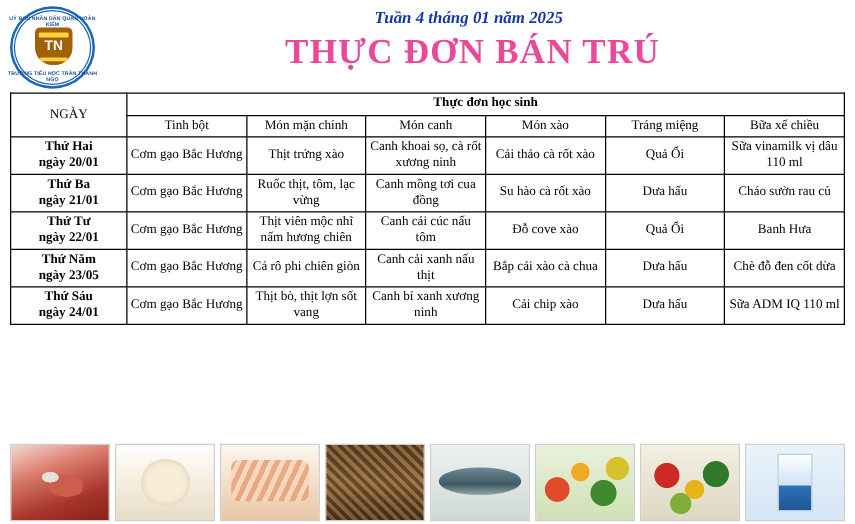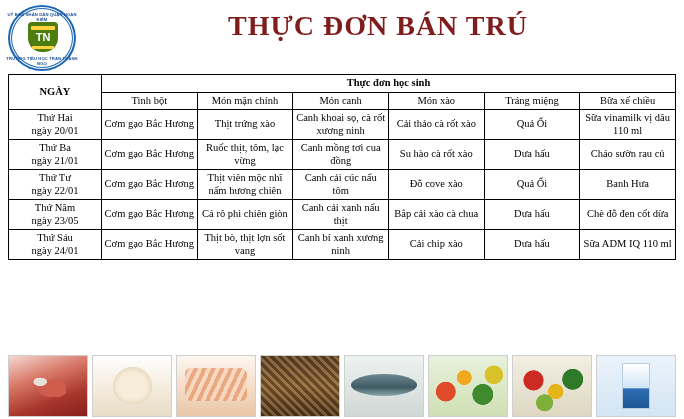--- a/index.html
+++ b/index.html
@@ -36,21 +36,21 @@
   }
   .logo .toptext,.logo .bottext{
     position:absolute;left:0;width:72px;text-align:center;
     font-size:4.2px;color:#1b4e9b;font-weight:bold;letter-spacing:.1px;
     line-height:5px;font-family:"Liberation Sans",sans-serif;
   }
   .logo .toptext{top:8px;}
   .logo .bottext{top:52px;}
   .logo .shield{
     position:absolute;left:22px;top:18px;width:30px;height:30px;
-    background:#4d7c0f;
+    background:#a16207;
     border-radius:4px 4px 14px 14px;
   }
   .logo .shield .bar{
     position:absolute;left:3px;top:4px;width:24px;height:4px;background:#ffd23f;border-radius:1px;
   }
   .logo .shield .letters{
     position:absolute;left:0;top:9px;width:30px;text-align:center;
     color:#ffffff;font-weight:bold;font-size:11px;font-family:"Liberation Sans",sans-serif;
   }
   .logo .shield .base{
@@ -61,21 +61,21 @@
     flex:1;text-align:center;position:relative;padding-top:2px;
   }
   .week{
     font-style:italic;font-weight:bold;
     color:#1536a8;font-size:13.5px;
     text-align:center;
     margin-right:6px;
   }
   .main-title{
     margin-top:4px;
-    color:#7f1d1d;
+    color:#ec4899;
     font-weight:bold;
     font-size:28px;
     letter-spacing:1px;
     font-family:"Liberation Serif",serif;
   }
 
   
   table.menu{
     border-collapse:collapse;
     width:668px;
@@ -87,23 +87,23 @@
     text-align:center;
     vertical-align:middle;
     font-size:10.5px;
     line-height:12.5px;
     padding:2px 2px;
     font-family:"Liberation Serif",serif;
   }
   .hdr-top{
     font-weight:bold;font-size:12px;margin-top:48px;
   }
-  .col-day{width:88px;font-weight:bold;}
+  .col-day{width:88px;font-weight:normal;}
   .hdr-sub{font-weight:normal;font-size:11px;}
-  td.day{font-weight:normal;font-size:10.5px;line-height:13px;}
+  td.day{font-weight:bold;font-size:10.5px;line-height:13px;}
   .c2{width:84px;}
   .c3{width:112px;}
   .c4{width:120px;margin-left:20px;}
   .c5{width:104px;}
   .c6{width:68px;}
   .c7{width:92px;}
 
   
   .strip{
     position:absolute;left:8px;bottom:2px;
@@ -168,20 +168,21 @@
       <div class="toptext">UỶ BAN NHÂN DÂN QUẬN HOÀN KIẾM</div>
       <div class="shield">
         <div class="bar"></div>
         <div class="letters">TN</div>
         <div class="base"></div>
       </div>
       <div class="bottext">TRƯỜNG TIỂU HỌC TRẦN THÀNH NGỌ</div>
     </div>
 
     <div class="titlewrap">
+      <div class="week">Tuần 4 tháng 01 năm 2025</div>
       <div class="main-title">THỰC ĐƠN BÁN TRÚ</div>
     </div>
   </div>
 
   <table class="menu">
     <thead>
       <tr>
         <th class="col-day" rowspan="2">NGÀY</th>
         <th class="hdr-top" colspan="6">Thực đơn học sinh</th>
       </tr>

